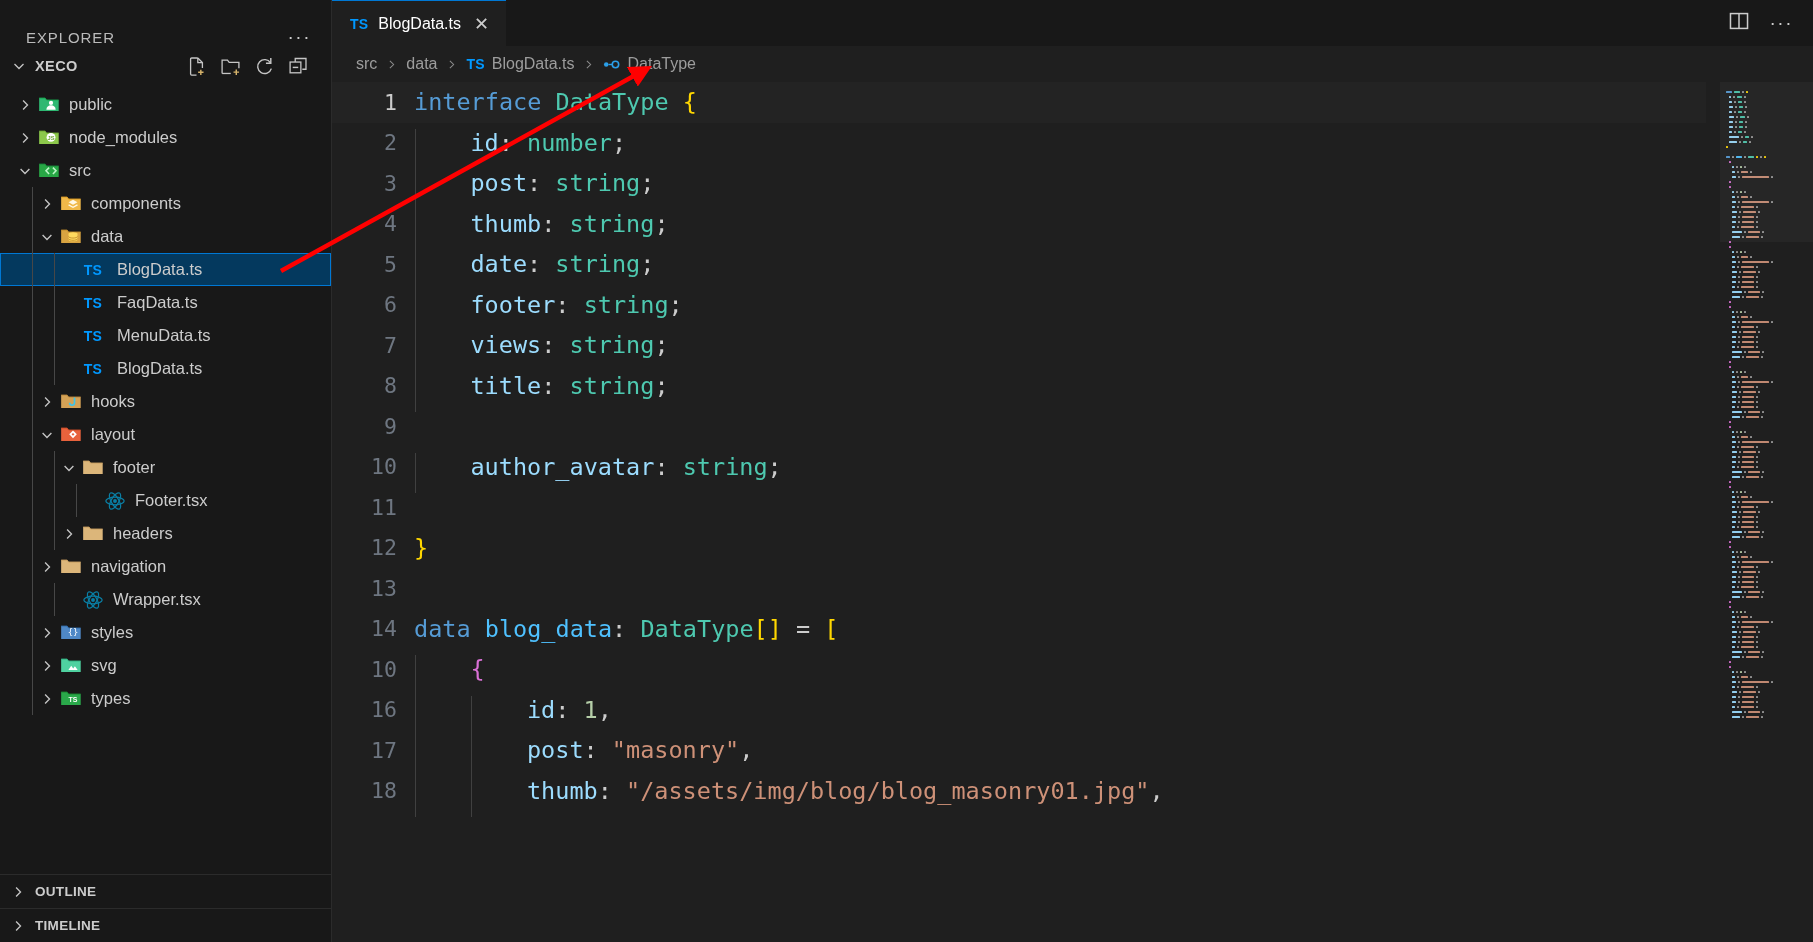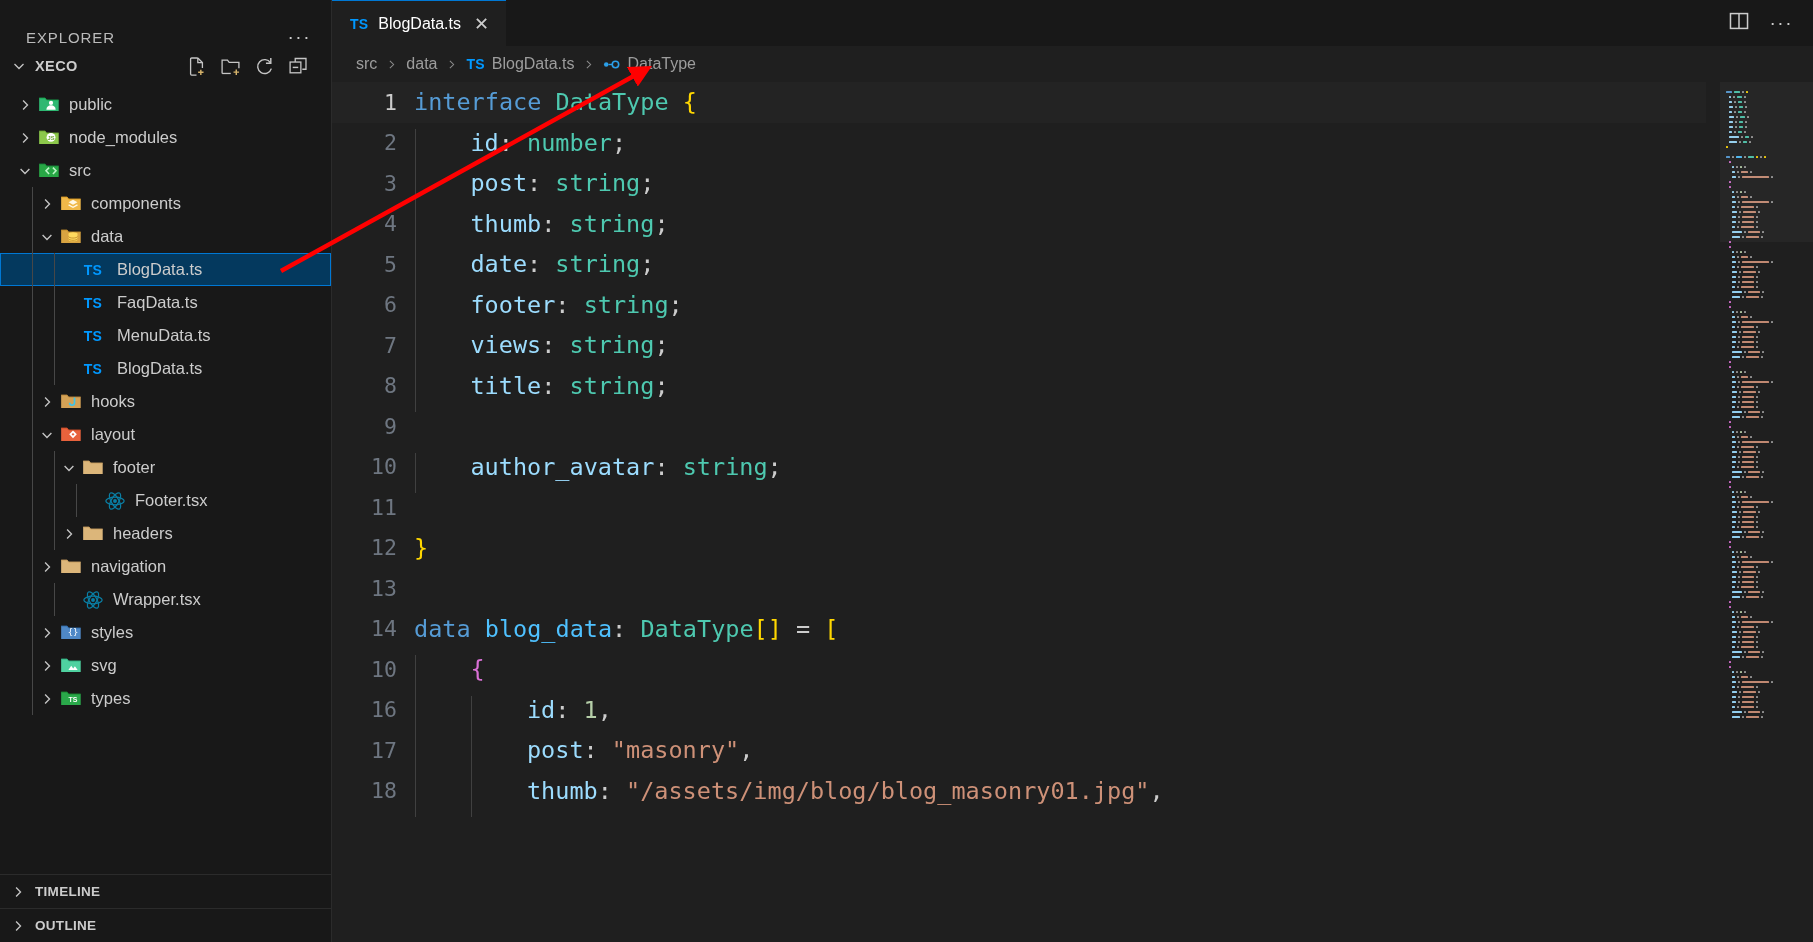--- a/index.html
+++ b/index.html
@@ -501,29 +501,29 @@
         </div>
       </div>
 
     <div id="panels">
         <div class="panel-hdr">
           <span style="display: flex;">
             <svg width="16" height="16" viewBox="0 0 16 16">
               <path d="M6.1 3.6 L10.5 8 L6.1 12.4" fill="none" stroke="#c5c5c5" stroke-width="1.35"></path>
             </svg>
           </span>
-          <span>TIMELINE</span>
+          <span>OUTLINE</span>
         </div>
         <div class="panel-hdr">
           <span style="display: flex;">
             <svg width="16" height="16" viewBox="0 0 16 16">
               <path d="M6.1 3.6 L10.5 8 L6.1 12.4" fill="none" stroke="#c5c5c5" stroke-width="1.35"></path>
             </svg>
           </span>
-          <span>OUTLINE</span>
+          <span>TIMELINE</span>
         </div>
       </div>
   </div>
 
   <div id="editor-side">
 
     <div class="tabbar">
       <div class="tab">
         <span class="tsbadge">TS</span>
         <span class="tab-name">BlogData.ts</span>

